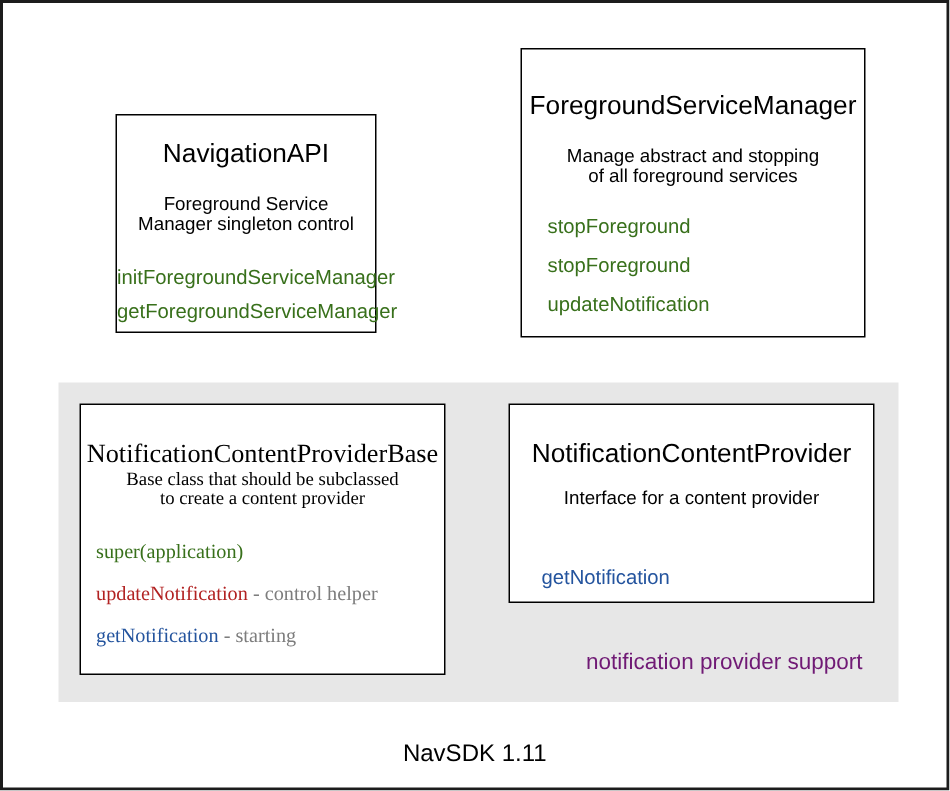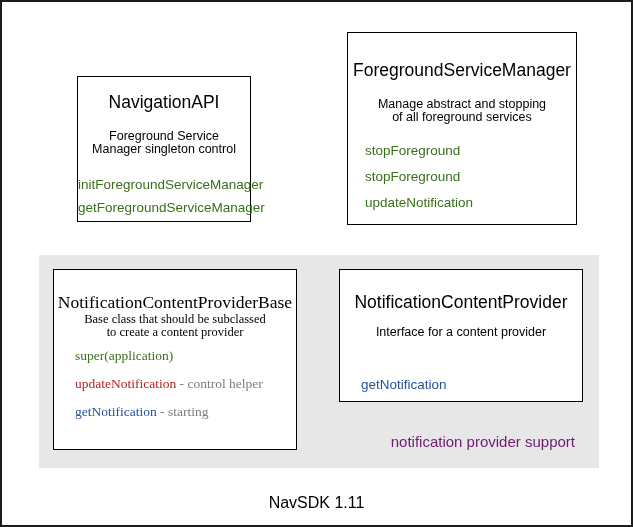--- a/index.html
+++ b/index.html
@@ -50,21 +50,21 @@
   .box-nav .methods { margin-top: 22px; text-align: center; }
   .box-nav .method + .method { margin-top: 9px; }
 
   .box-fsm { left: 345px; top: 30px; width: 230px; height: 193px; padding-top: 27px; }
   .box-fsm .desc { margin-top: 17px; }
   .box-fsm .methods { margin-top: 20px; text-align: left; padding-left: 17px; }
   .box-fsm .method + .method { margin-top: 12px; }
 
   .box-ncpb { left: 51px; top: 267px; width: 244px; height: 181px; padding-top: 22px; font-family: Liberation Serif, serif; }
   .box-ncpb .desc { }
-  .box-ncpb .methods { margin-top: 10px; text-align: left; padding-left: 21px; }
+  .box-ncpb .methods { margin-top: 22px; text-align: left; padding-left: 10px; }
   .box-ncpb .method + .method { margin-top: 14px; }
 
   .box-ncp { left: 337px; top: 267px; width: 244px; height: 133px; padding-top: 22px; }
   .box-ncp .desc { margin-top: 13px; }
   .box-ncp .methods { margin-top: 39px; text-align: left; padding-left: 21px; }
 
   .footer {
     position: absolute;
     left: 0; right: 0; bottom: 13px;
     text-align: center;

